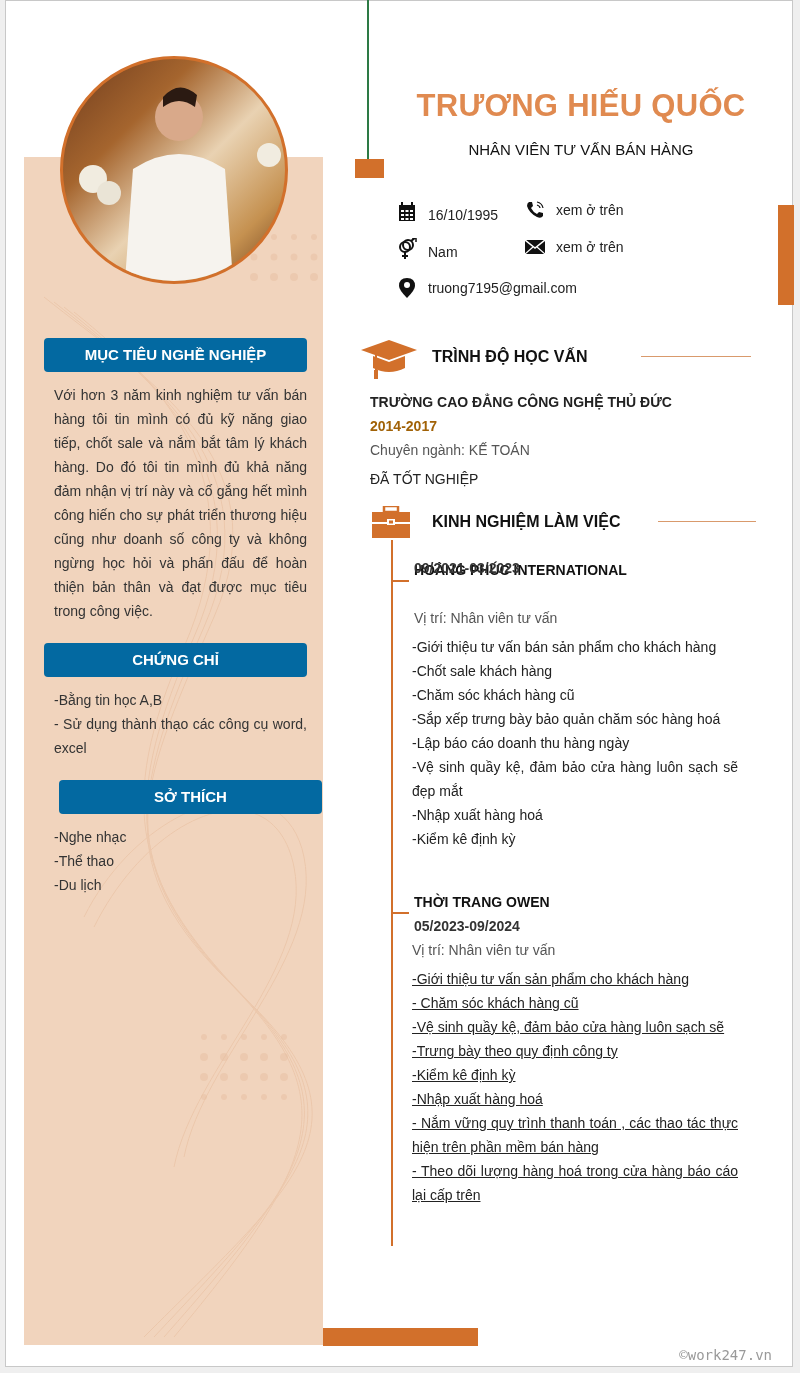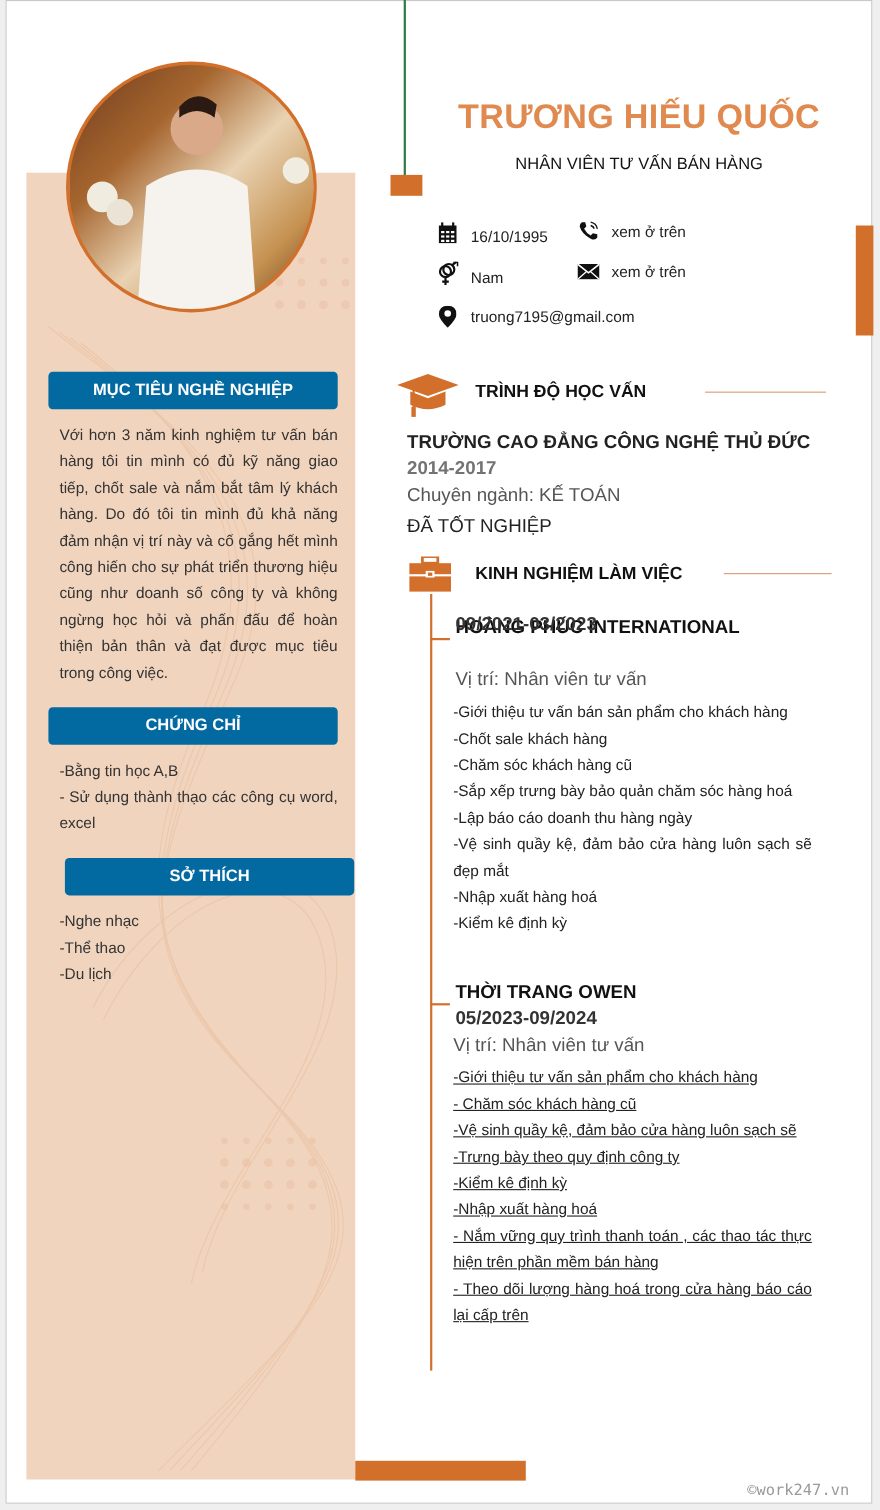--- a/index.html
+++ b/index.html
@@ -39,21 +39,21 @@
     color: #e08a50; font-weight: bold; font-size: 31px; letter-spacing: 0.3px;
   }
   .job {
     position: absolute; left: 400px; width: 362px; top: 141px; text-align: center;
     color: #111; font-size: 15px;
   }
   .contact-item { position: absolute; display: flex; align-items: center; font-size: 14px; color: #222; }
   .contact-item .ic { width: 22px; height: 22px; margin-right: 10px; display: flex; align-items: center; justify-content: center; }
   .main-title { position: absolute; left: 432px; font-weight: bold; font-size: 16px; color: #111; }
   .rule { position: absolute; height: 1px; background: #d99a6c; }
-  .main-text { position: absolute; font-size: 17px; color: #222; line-height: 24px; }
+  .main-text { position: absolute; font-size: 14px; color: #222; line-height: 24px; }
   .timeline-line { position: absolute; left: 391px; top: 540px; width: 2px; height: 706px; background: #d2702b; }
   .tick { position: absolute; left: 391px; width: 18px; height: 2px; background: #d2702b; }
   .bold { font-weight: bold; }
   .gray { color: #555; }
   .bullets { position: absolute; left: 412px; width: 326px; font-size: 14px; color: #222; line-height: 24px; }
   .bullets div { text-align: justify; text-align-last: left; }
   .watermark {
     position: absolute; right: 28px; top: 1347px; font-family: "DejaVu Sans Mono", monospace;
     font-size: 14px; color: #9a9a9a;
   }
@@ -214,21 +214,21 @@
       <path d="M0 12 L28 2 L56 12 L28 22 Z" fill="#d2702b"></path>
       <path d="M12 18 L12 30 Q28 38 44 30 L44 18 L28 24 Z" fill="#d2702b"></path>
       <line x1="15" y1="14" x2="15" y2="34" stroke="#d2702b" stroke-width="2"></line>
       <rect x="13" y="32" width="4" height="9" fill="#d2702b"></rect>
     </svg>
 </div>
 <div class="main-title" style="top:348px;">TRÌNH ĐỘ HỌC VẤN</div>
 <div class="rule" style="left:641px; top:356px; width:110px;"></div>
 
 <div class="main-text bold" style="left:370px; top:390px;">TRƯỜNG CAO ĐẲNG CÔNG NGHỆ THỦ ĐỨC</div>
-<div class="main-text bold" style="left:370px; top:414px; color:#737373;">2014-2017</div>
+<div class="main-text bold" style="left:370px; top:414px; color:#a16207;">2014-2017</div>
 <div class="main-text gray" style="left:370px; top:438px;">Chuyên ngành: KẾ TOÁN</div>
 <div class="main-text" style="left:370px; top:467px;">ĐÃ TỐT NGHIỆP</div>
 
 <div style="position:absolute; left:372px; top:506px;">
   <svg width="38" height="32" viewBox="0 0 38 32">
       <rect x="12" y="0" width="14" height="6" fill="none" stroke="#d2702b" stroke-width="2.5"></rect>
       <rect x="0" y="6" width="38" height="10" fill="#d2702b"></rect>
       <rect x="0" y="18" width="38" height="14" fill="#d2702b"></rect>
       <rect x="15" y="13" width="8" height="6" fill="#fff"></rect>
       <rect x="17" y="14.5" width="4" height="3" fill="#d2702b"></rect>

